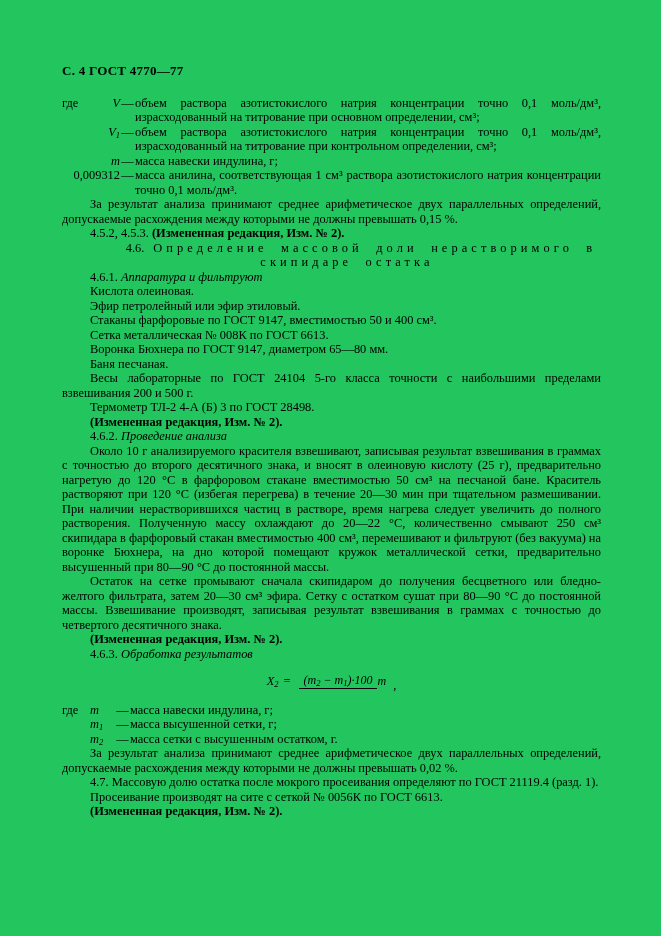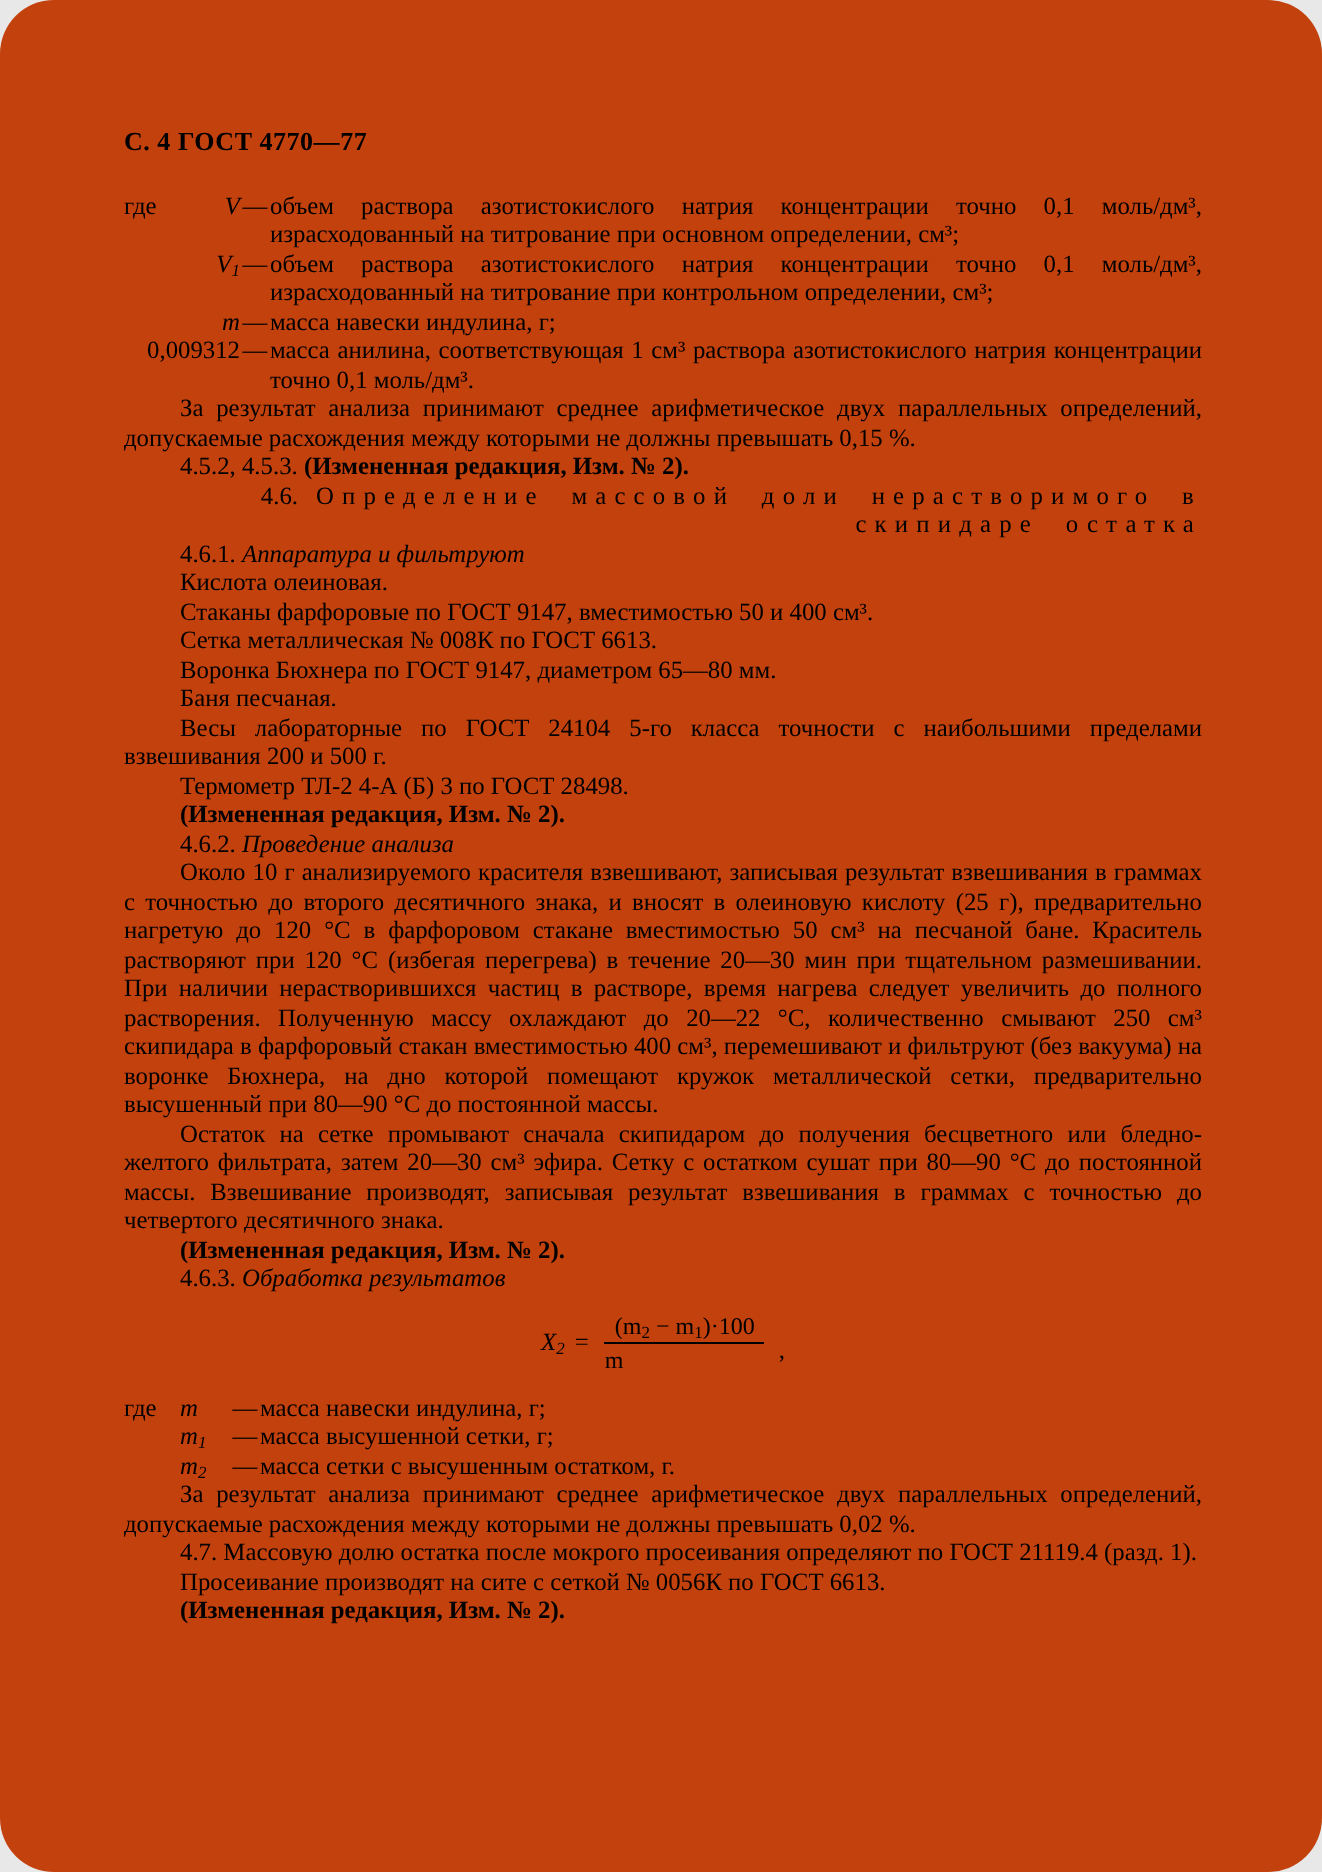--- a/index.html
+++ b/index.html
@@ -1,53 +1,52 @@
 <!DOCTYPE html>
 <html><head>
 <meta charset="utf-8">
 <style>
   html,body { margin:0; padding:0; background:#e8e8e8; }
   .page {
     width:661px; height:936px;
-    background:#c2410c;
+    background:#22c55e;
     color:#000000;
     font-family:"Liberation Serif","DejaVu Serif",serif;
     font-size:12.4px;
     line-height:14.5px;
     box-sizing:border-box;
     padding:64px 60px 0 62px;
     overflow:hidden;
     margin:0 auto;
-    border-radius:27px;
   }
   .header { font-weight:bold; font-size:13px; margin:0 0 17px 0; letter-spacing:0.02em; }
   p { margin:0; text-indent:28px; text-align:justify; }
   .bold { font-weight:bold; }
   i { font-style:italic; }
   sub { font-size:8.5px; line-height:0; vertical-align:-2px; }
 
   
   .def-list { position:relative; }
   .def-where { position:absolute; left:0; top:0; }
   .def-row { display:grid; grid-template-columns:58px 15px 1fr; }
   .def-term { text-align:right; font-style:italic; white-space:nowrap; }
   .def-term.roman { font-style:normal; }
   .def-dash { text-align:center; }
   .def-text { text-align:justify; }
 
   
-  .heading46 { text-align:right; text-indent:28px;margin-left:31px; }
+  .heading46 { text-align:center; text-indent:28px;margin-left:31px; }
   .h-num { margin-right:9px; }
   .h-sparse { letter-spacing:0.33em; word-spacing:0.5em; }
 
   
   .formula-wrap { display:flex; justify-content:center; align-items:center; margin:9px 0 10px 0; }
   .f-lhs { font-style:italic; margin-right:5px; }
   .f-eq { margin-right:8px; }
-  .frac { display:inline-flex; flex-direction:column; font-size:12px; line-height:14px; }
+  .frac { display:inline-flex; font-style:italic; font-size:12px; line-height:14px; }
   .frac .fnum { border-bottom:1px solid #000; padding:0 5px 1px 5px; }
   .frac .fden { padding-top:1px; }
   .f-comma { margin-left:7px; align-self:center; padding-top:8px; }
 
   
   .mdef-row { display:grid; grid-template-columns:28px 25px 15px 1fr; }
   .m-where { }
   .m-term { font-style:italic; white-space:nowrap; }
   .m-dash { text-align:center; }
 </style>
@@ -84,20 +83,21 @@
 
   <p>За результат анализа принимают среднее арифметическое двух параллельных определений, допускаемые расхождения между которыми не должны превышать 0,15 %.</p>
 
   <p><span>4.5.2, 4.5.3.</span> <span class="bold">(Измененная редакция, Изм. № 2).</span></p>
 
   <p class="heading46"><span class="h-num">4.6.</span><span class="h-sparse">Определение массовой доли нерастворимого в скипидаре остатка</span></p>
 
   <p><span>4.6.1.</span> <i>Аппаратура и фильтруют</i></p>
 
   <p>Кислота олеиновая.</p>
+  <p>Эфир петролейный или эфир этиловый.</p>
   <p>Стаканы фарфоровые по ГОСТ 9147, вместимостью 50 и 400 см³.</p>
   <p>Сетка металлическая № 008К по ГОСТ 6613.</p>
   <p>Воронка Бюхнера по ГОСТ 9147, диаметром 65—80 мм.</p>
   <p>Баня песчаная.</p>
   <p>Весы лабораторные по ГОСТ 24104 5-го класса точности с наибольшими пределами взвешивания 200 и 500 г.</p>
   <p>Термометр ТЛ-2 4-А (Б) 3 по ГОСТ 28498.</p>
 
   <p class="bold">(Измененная редакция, Изм. № 2).</p>
 
   <p><span>4.6.2.</span> <i>Проведение анализа</i></p>

